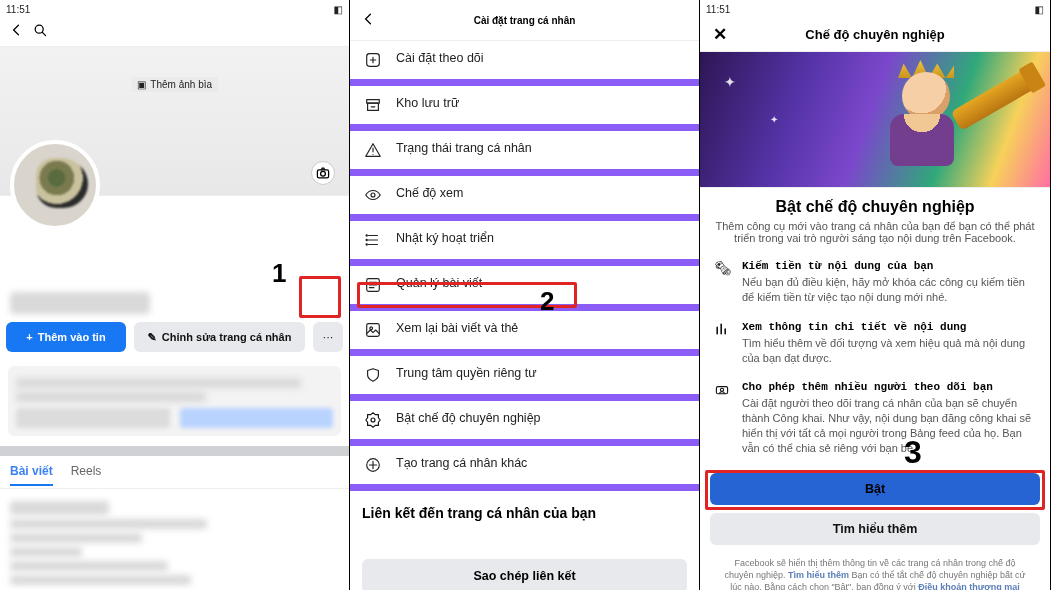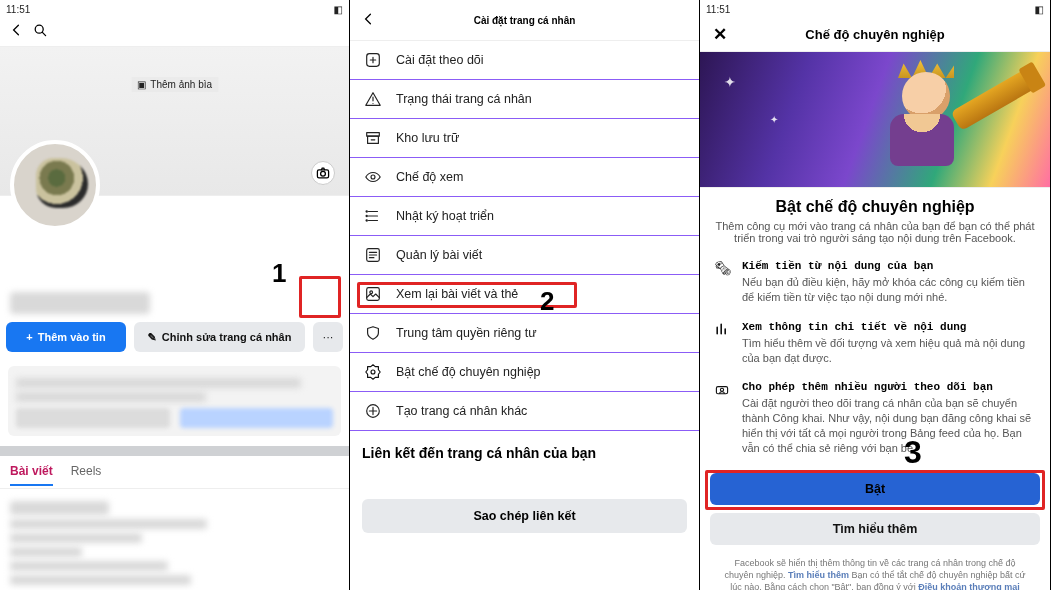--- a/index.html
+++ b/index.html
@@ -151,47 +151,47 @@
   .blur-pill.blue { background:#b9d3ff; }
   .divider-thick { height: 10px; background: #cfd1d4; margin-top: 10px; }
   .tabs {
     display: flex;
     padding: 8px 10px 2px 10px;
     border-bottom: 1px solid #eee;
     gap: 18px;
     font-size: 12px;
   }
   .tab { color: #666; padding-bottom: 6px; cursor:pointer; }
-  .tab.active { color: #be185d; border-bottom: 2px solid #1877f2; font-weight: 600; }
+  .tab.active { color: #3b82f6; border-bottom: 2px solid #1877f2; font-weight: 600; }
   .details-block { padding: 8px 10px; }
   .details-block .blur-line { width: 50%; }
   .details-block .blur-line:nth-child(1){ width: 30%; height:14px; }
   .details-block .blur-line:nth-child(2){ width: 60%; }
   .details-block .blur-line:nth-child(3){ width: 40%; }
   .details-block .blur-line:nth-child(4){ width: 22%; }
   .details-block .blur-line:nth-child(5){ width: 48%; }
   .details-block .blur-line:nth-child(6){ width: 55%; }
 
   
   .p2-header {
     height: 40px;
     display:flex; align-items:center;
     padding: 0 10px;
     font-size: 10px;
     font-weight: 600;
   }
   .p2-header .title2 { flex:1; text-align:center; }
   .settings-list { border-top: 1px solid #eee; }
   .settings-item {
-    display:flex; align-items:center; gap: 14px;
+    display:flex; gap: 14px;
     padding: 10px 14px;
     font-size: 12.5px;
     color:#222;
     cursor:pointer;
-    border-bottom: 1px solid #8b5cf6;
+    border-bottom: 7px solid #8b5cf6;
   }
   .settings-item .ic { width:18px; height:18px; display:flex; align-items:center; justify-content:center; }
   .red-box.rb2 { left: 7px; top: 282px; width: 220px; height: 26px; }
   .link-section {
     padding: 14px 12px 8px 12px;
   }
   .link-section h4 { font-size: 14px; font-weight:700; margin-bottom:4px; }
   .link-section p { font-size: 12px; color:#555; }
   .copy-btn {
     margin: 26px 12px 0 12px;
@@ -406,35 +406,35 @@
           <svg viewBox="0 0 20 20">
             <rect x="3" y="3" width="14" height="14" rx="3"></rect>
             <path d="M10 7v6M7 10h6"></path>
           </svg>
         </span>
       <span>Cài đặt theo dõi</span>
     </div>
     <div class="settings-item">
       <span class="ic">
           <svg viewBox="0 0 20 20">
-            <path d="M10 3l8 14H2z"></path>
-            <path d="M10 8v4M10 15h0"></path>
-          </svg>
-        </span>
-      <span>Trạng thái trang cá nhân</span>
-    </div>
-    <div class="settings-item">
-      <span class="ic">
-          <svg viewBox="0 0 20 20">
             <rect x="3" y="4" width="14" height="4"></rect>
             <rect x="4" y="8" width="12" height="8"></rect>
             <path d="M8 12h4"></path>
           </svg>
         </span>
       <span>Kho lưu trữ</span>
+    </div>
+    <div class="settings-item">
+      <span class="ic">
+          <svg viewBox="0 0 20 20">
+            <path d="M10 3l8 14H2z"></path>
+            <path d="M10 8v4M10 15h0"></path>
+          </svg>
+        </span>
+      <span>Trạng thái trang cá nhân</span>
     </div>
     <div class="settings-item">
       <span class="ic">
           <svg viewBox="0 0 20 20">
             <path d="M2 10s3-5 8-5 8 5 8 5-3 5-8 5-8-5-8-5z"></path>
             <circle cx="10" cy="10" r="2.2"></circle>
           </svg>
         </span>
       <span>Chế độ xem</span>
     </div>

